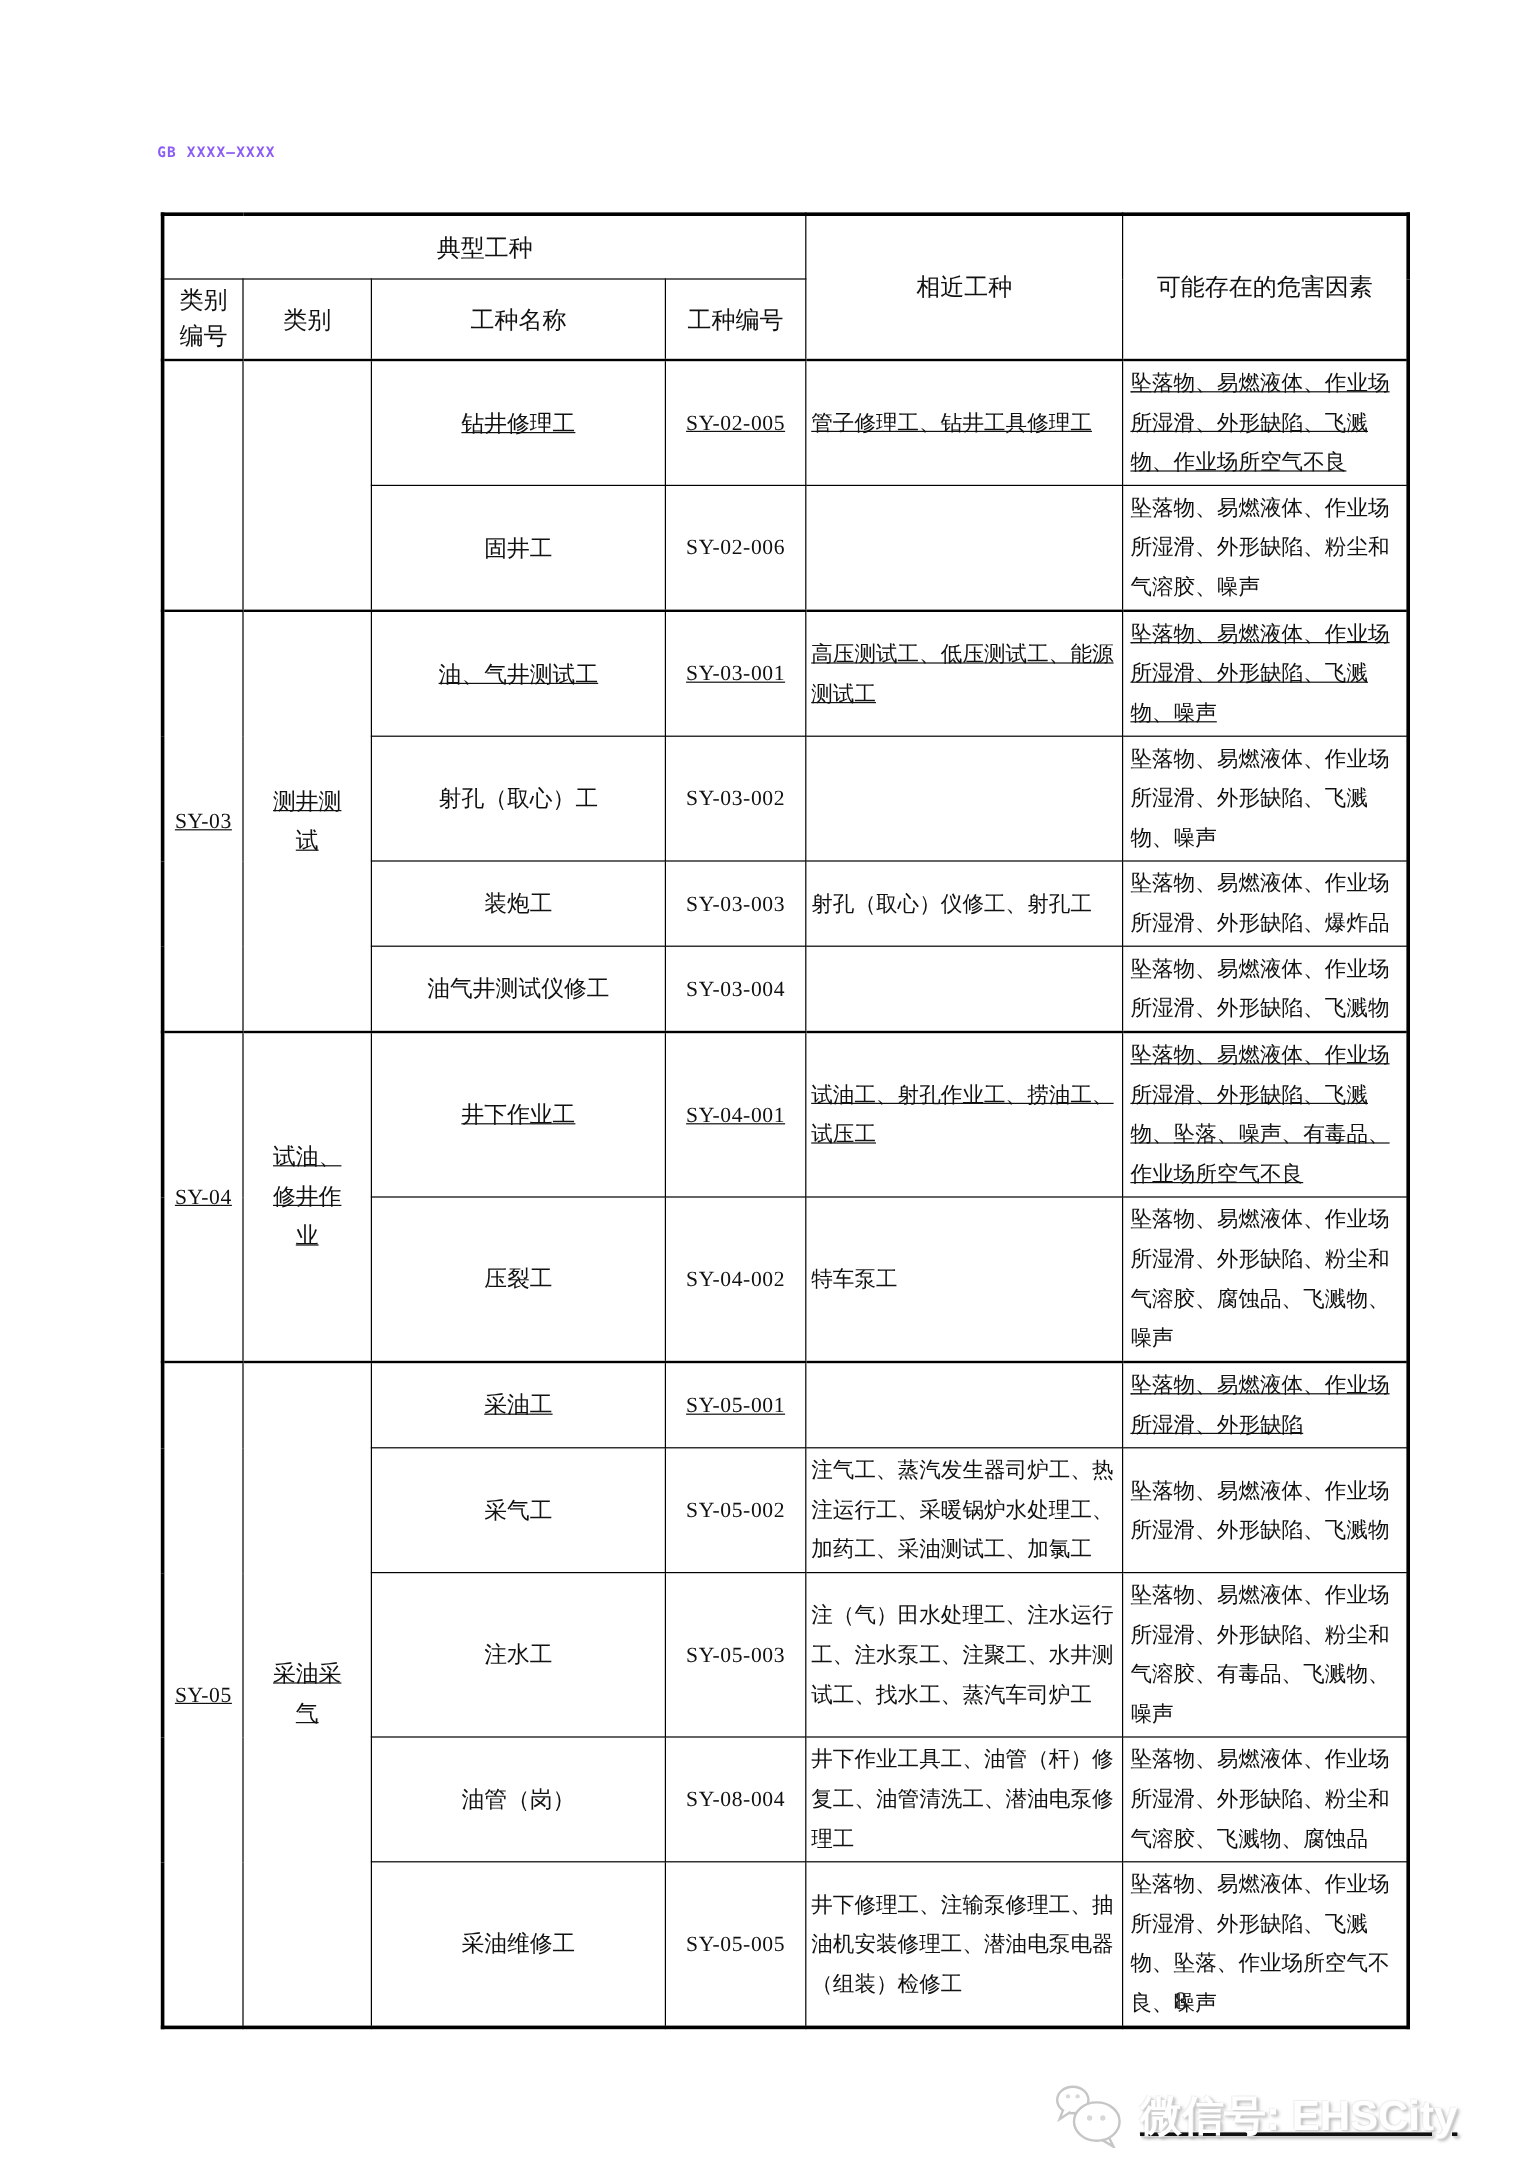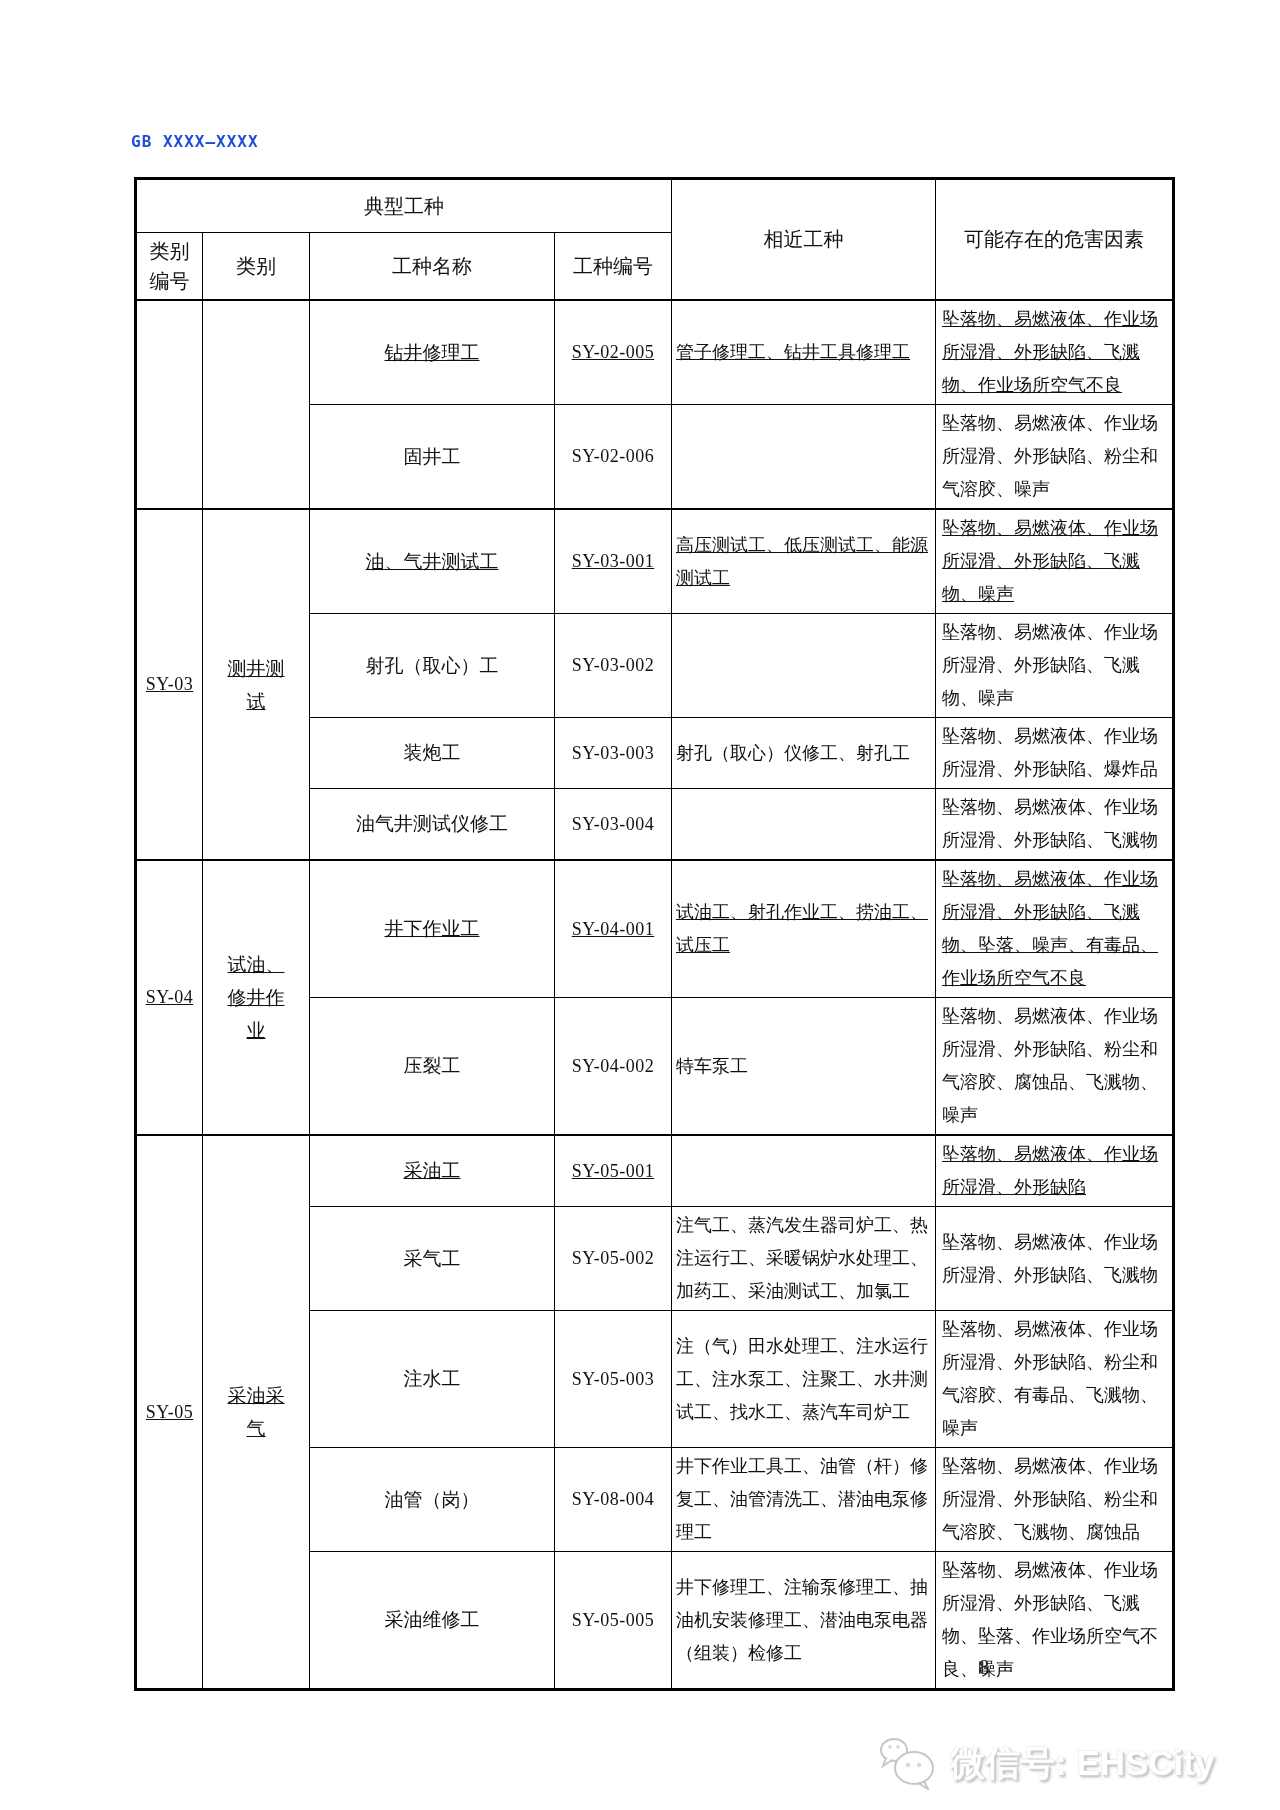--- a/index.html
+++ b/index.html
@@ -2,23 +2,23 @@
 <html><head>
 <meta charset="utf-8">
 <style>
   html,body{margin:0;padding:0;}
   body{
     width:1280px;height:1810px;position:relative;background:#ffffff;
     font-family:"Liberation Serif", serif;color:#111;
     overflow:hidden;
   }
   .doc-code{
-    position:absolute;left:131px;top:132px;
+    position:absolute;left:131px;top:120px;
     font-family:"DejaVu Sans Mono", monospace;
-    font-size:16px;font-weight:bold;letter-spacing:1px;color:#1d4ed8;
+    font-size:12px;font-weight:bold;letter-spacing:1px;color:#8b5cf6;
   }
   table.main{
     border-collapse:collapse;table-layout:fixed;
     position:absolute;left:134px;top:177px;width:1038px;
     border:3px solid #000;
   }
   table.main td{
     border:1.6px solid #000;overflow:hidden;vertical-align:middle;
     word-break:break-all;
   }
@@ -32,21 +32,21 @@
   .cell-name{text-align:center;font-size:19px;padding:2px 4px;}
   .cell-code{text-align:center;font-size:18px;letter-spacing:0.5px;padding:2px;margin-left:41px;}
   .cell-similar{font-size:18px;line-height:33px;padding:2px 4px;text-align:left;}
   .cell-hazards{font-size:18px;line-height:33px;padding:2px 3px 2px 6px;text-align:left;}
   .page-num{
     position:absolute;left:966px;top:1655px;width:36px;
     text-align:center;font-size:21px;color:#222;
   }
   .watermark{
     position:absolute;left:878px;top:1732px;height:62px;
-    display:flex;align-items:center;gap:14px;
+    display:flex;align-items:center;gap:14px;text-decoration:underline;
   }
   .wm-text{
     font-family:"Liberation Sans", sans-serif;
     font-size:35px;font-weight:bold;color:#ffffff;white-space:nowrap;
     text-shadow:1px 1px 0 #d2d2d2, 2px 2px 3px #b0b0b0, -1px -1px 0 #f2f2f2;
   }
   .wm-icon{display:block;}
 </style>
 </head>
 <body>

